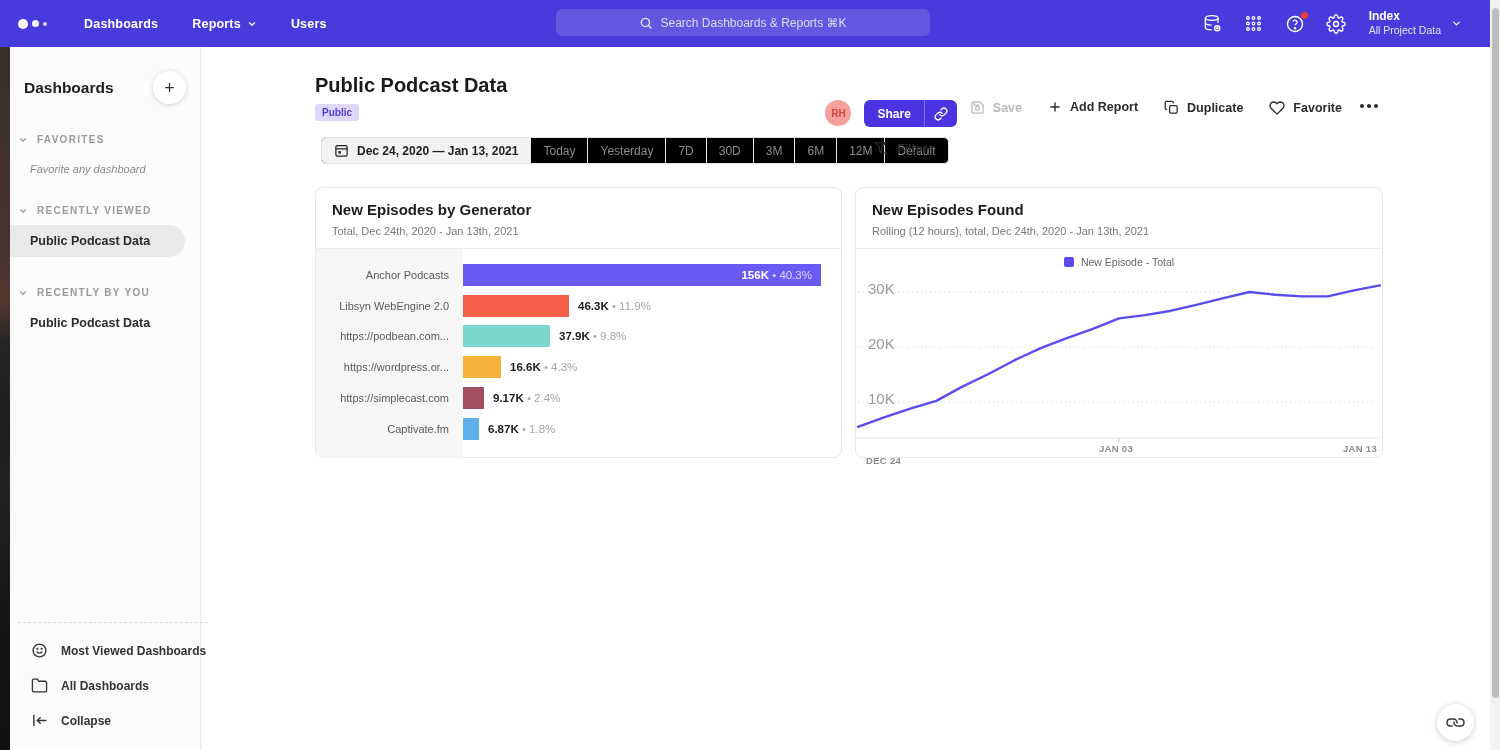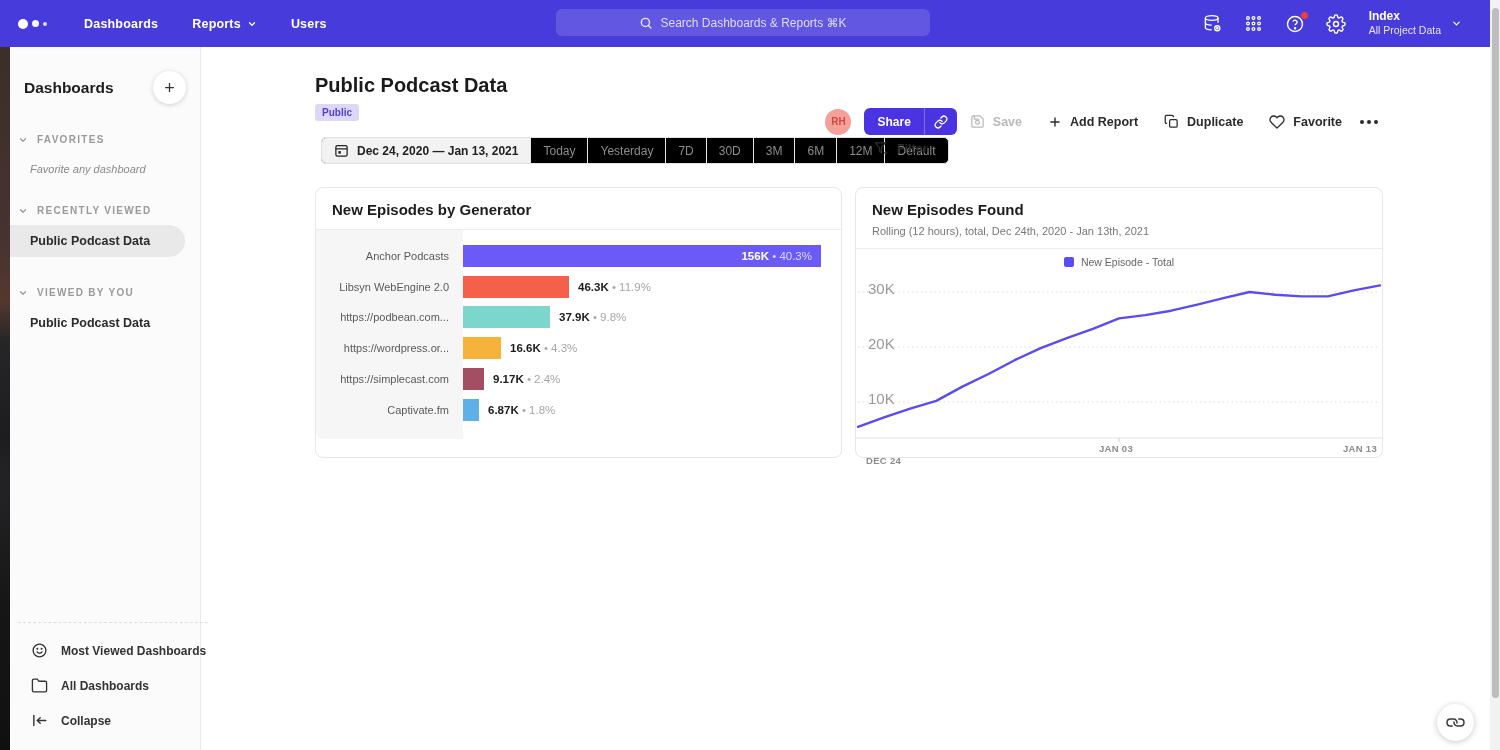--- a/index.html
+++ b/index.html
@@ -44,21 +44,21 @@
   .sb-item { font-size:12.5px; font-weight:700; color:#2c2c2c; padding:9px 0 9px 20px; margin-top:9px; cursor:pointer; }
   .sb-item.selected { background:#e9e9e9; border-radius:0 17px 17px 0; margin-right:15px; }
   .sb-footer { position:absolute; left:8px; bottom:0; width:100%; padding:10px 0 12px 0; border-top:1px dashed #ddd; }
   .sb-foot-item { display:flex; align-items:center; gap:13px; padding:9px 0 9px 13px; cursor:pointer; }
   .sb-foot-label { font-size:12px; font-weight:700; color:#333; }
 
   
   .page-title { position:absolute; left:315px; top:74px; font-size:20px; font-weight:700; color:#1a1a1a; }
   .public-badge { position:absolute; left:315px; top:104px; background:#ddd8fa; color:#4f3ed6;
     font-size:10px; font-weight:700; padding:3px 7px; border-radius:3px; }
-  .actions { position:absolute; right:118px; top:108px; height:27px; display:flex; align-items:center; }
+  .actions { position:absolute; right:118px; top:100px; height:27px; display:flex; align-items:flex-start; }
   .avatar { width:26px; height:26px; border-radius:50%; background:#f5a09a; color:#cf4a41; font-size:10px; font-weight:700;
     display:flex; align-items:center; justify-content:center; cursor:pointer; }
   .share-group { display:flex; margin-left:13px; height:27px; border-radius:6px; overflow:hidden; }
   .share-btn { background:#4a33e0; color:#fff; font-size:12px; font-weight:700; border:none; padding:0 13px; cursor:pointer; }
   .share-link-btn { background:#4a33e0; border:none; border-left:1px solid rgba(255,255,255,0.3); padding:0 9px; cursor:pointer; display:flex; align-items:center; }
   .txt-btn { display:flex; align-items:center; gap:8px; background:none; border:none; cursor:pointer;
     font-family:"Liberation Sans",sans-serif; font-size:12.5px; font-weight:700; color:#2b2b2b; }
   .txt-btn.disabled { color:#b9b9b9; cursor:default; }
   .more-btn { display:flex; gap:3px; background:none; border:none; cursor:pointer; padding:4px; }
   .more-btn i { width:4px; height:4px; border-radius:50%; background:#2b2b2b; }
@@ -210,21 +210,21 @@
           <svg width="10" height="10" viewBox="0 0 24 24" fill="none" stroke="#9a9a9a" stroke-width="3" stroke-linecap="round" stroke-linejoin="round">
             <polyline points="6 9 12 15 18 9"></polyline>
           </svg>
           <span class="sb-section-label">RECENTLY VIEWED</span>
         </div>
         <div class="sb-item selected">Public Podcast Data</div>
         <div class="sb-section-head">
           <svg width="10" height="10" viewBox="0 0 24 24" fill="none" stroke="#9a9a9a" stroke-width="3" stroke-linecap="round" stroke-linejoin="round">
             <polyline points="6 9 12 15 18 9"></polyline>
           </svg>
-          <span class="sb-section-label">VIEWED BY YOU</span>
+          <span class="sb-section-label">RECENTLY BY YOU</span>
         </div>
         <div class="sb-item">Public Podcast Data</div>
       </div>
     <div class="sb-footer" id="sb-footer">
         <div class="sb-foot-item">
           <svg width="17" height="17" viewBox="0 0 24 24" fill="none" stroke="#333" stroke-width="1.9" stroke-linecap="round">
             <circle cx="12" cy="12" r="9"></circle>
             <path d="M8.5 14s1.3 1.8 3.5 1.8 3.5-1.8 3.5-1.8"></path>
             <circle cx="9" cy="9.5" r="0.6" fill="#333"></circle>
             <circle cx="15" cy="9.5" r="0.6" fill="#333"></circle>
@@ -322,20 +322,21 @@
         <path d="M20 3H4l6.5 7.7V17l3 1.8v-8.1L20 3z"></path>
         <line x1="17" y1="19" x2="23" y2="19" stroke-width="1.8"></line>
         <line x1="20" y1="16" x2="20" y2="22" stroke-width="1.8"></line>
       </svg>
     <span>Filter</span>
   </button>
 
   <div class="card card1">
     <div class="card-head">
       <div class="card-title">New Episodes by Generator</div>
+      <div class="card-sub">Total, Dec 24th, 2020 - Jan 13th, 2021</div>
     </div>
     <div class="card-body" id="bar-body">
       <div class="label-col"></div>
     <div class="bar-row" style="top: 15px;">
           <div class="bar-label">Anchor Podcasts</div>
           <div class="bar-rect" style="width: 358px; background: rgb(106, 91, 247);"></div>
           <div class="bar-val-in" style="left: 496px; transform: translateX(-100%);"><b>156K</b> <span>• 40.3%</span></div>
         </div>
         <div class="bar-row" style="top: 45.7px;">
           <div class="bar-label">Libsyn WebEngine 2.0</div>

